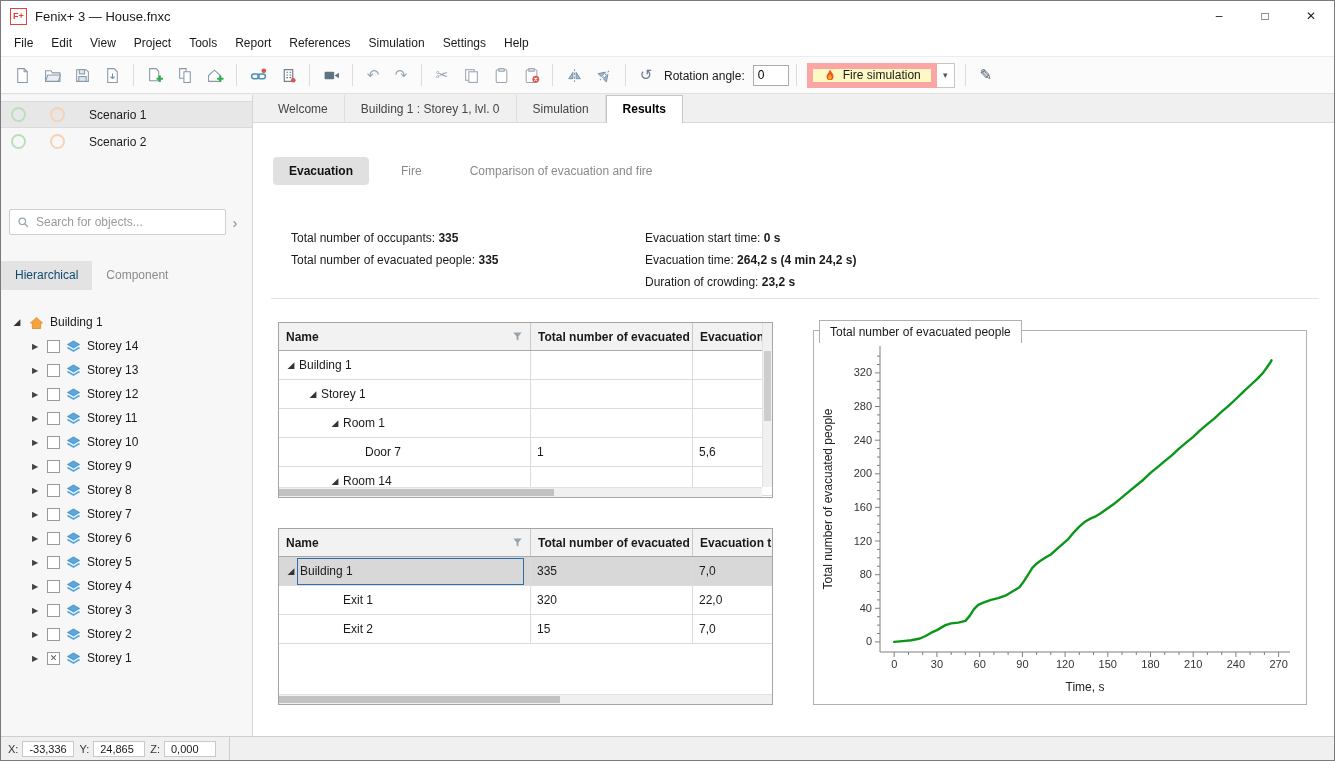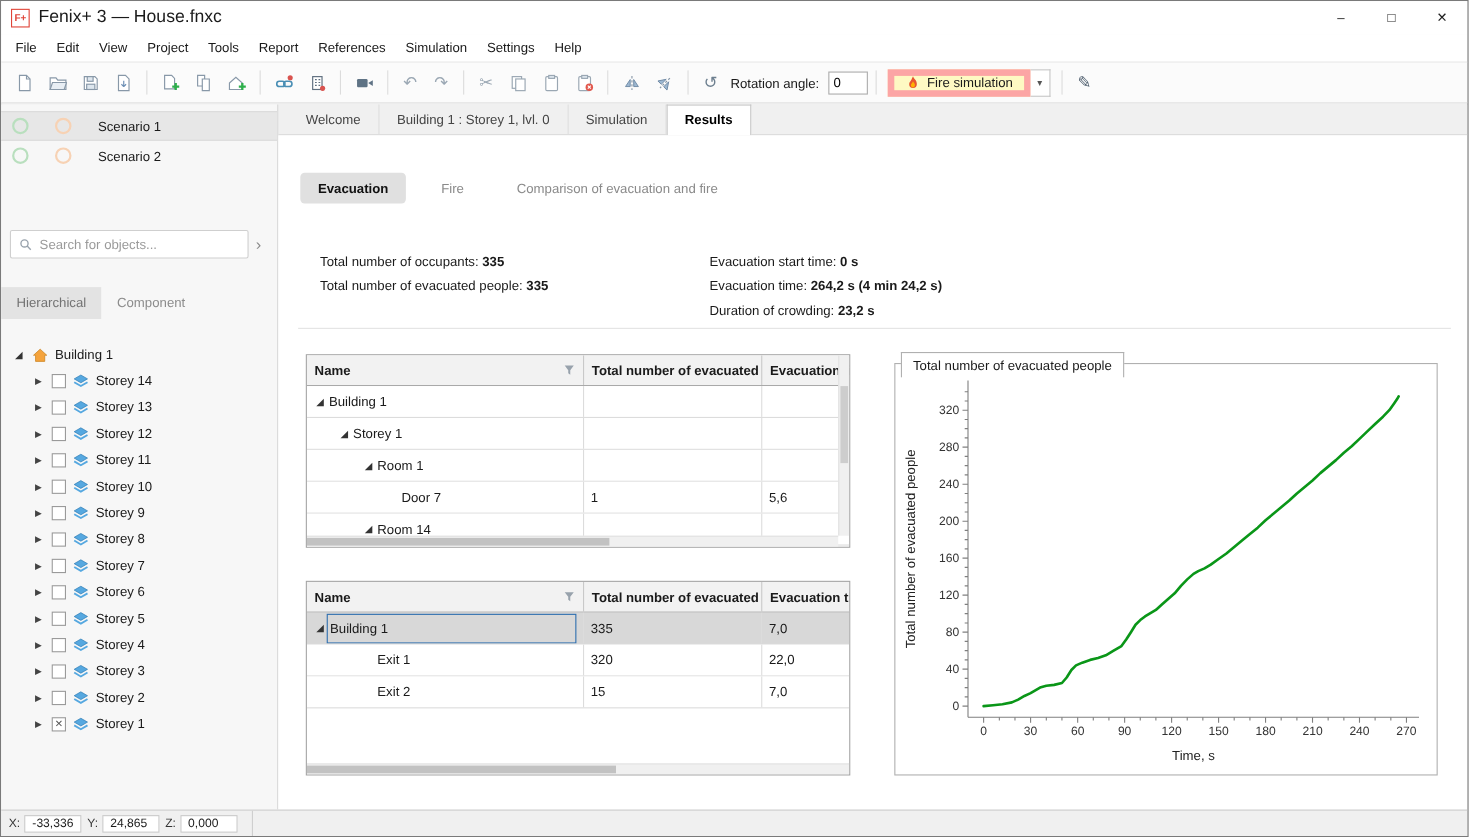--- a/index.html
+++ b/index.html
@@ -4,21 +4,21 @@
 <style>
   *{box-sizing:border-box;margin:0;padding:0}
   html,body{background:#9a9a9a}
   .window{position:relative;width:1335px;height:761px;background:#f0f0f0;border:1px solid #7a7a7a;
     font-family:"Liberation Sans",sans-serif;font-size:12px;color:#1a1a1a;overflow:hidden}
 
   
   .titlebar{height:30px;background:#fff;display:flex;align-items:center;padding-left:9px;gap:8px}
   .app-badge{width:17px;height:17px;border:1px solid #e04438;color:#e04438;font-size:9px;font-weight:bold;
     display:flex;align-items:center;justify-content:center}
-  .title-text{font-size:16px}
+  .title-text{font-size:13px}
   .win-ctls{margin-left:auto;display:flex;height:30px}
   .win-ctl{width:46px;display:flex;align-items:center;justify-content:center;font-size:12px;color:#222}
 
   
   .menubar{height:25px;background:#fff;display:flex;align-items:center;padding-left:4px}
   .menu-item{padding:0 9px;line-height:25px;cursor:default}
 
   
   .toolbar{height:38px;background:#fbfbfb;border-top:1px solid #ececec;border-bottom:1px solid #e0e0e0;
     display:flex;align-items:center;padding:0 7px;gap:2px}
@@ -54,21 +54,21 @@
   .search-row{position:absolute;top:114px;left:8px;right:8px;display:flex;align-items:center}
   .search-box{flex:1;height:26px;background:#fff;border:1px solid #cfcfcf;border-radius:2px;display:flex;
     align-items:center;padding:0 7px;gap:6px}
   .search-box svg{width:13px;height:13px;flex:none}
   .search-box input{border:none;outline:none;flex:1;font:12px "Liberation Sans",sans-serif;color:#333;background:transparent;min-width:0}
   .search-box input::placeholder{color:#9a9a9a}
   .search-chevron{width:18px;text-align:center;color:#8a8a8a;font-size:15px}
 
   .side-tabs{position:absolute;top:166px;left:0;display:flex}
   .side-tab{padding:0 14px;height:29px;line-height:29px;color:#8c8c8c}
-  .side-tab.active{background:#e3e3e3;color:#737373}
+  .side-tab.active{background:#e3e3e3;color:#0c4a6e}
 
   .tree{position:absolute;top:215px;left:0;right:0}
   .tree-row{display:flex;align-items:center;height:24px;gap:6px}
   .tree-root{padding-left:10px}
   .tree-item{padding-left:28px}
   .exp{font-size:9px;color:#333;width:12px;flex:none;text-align:center}
   .exp.expanded::before{content:"◢"}
   .exp.collapsed::before{content:"▶";font-size:8px;color:#444}
   .t-cb{width:13px;height:13px;border:1px solid #9a9a9a;background:#fff;flex:none;display:flex;
     align-items:center;justify-content:center;font-size:9px;color:#555}

